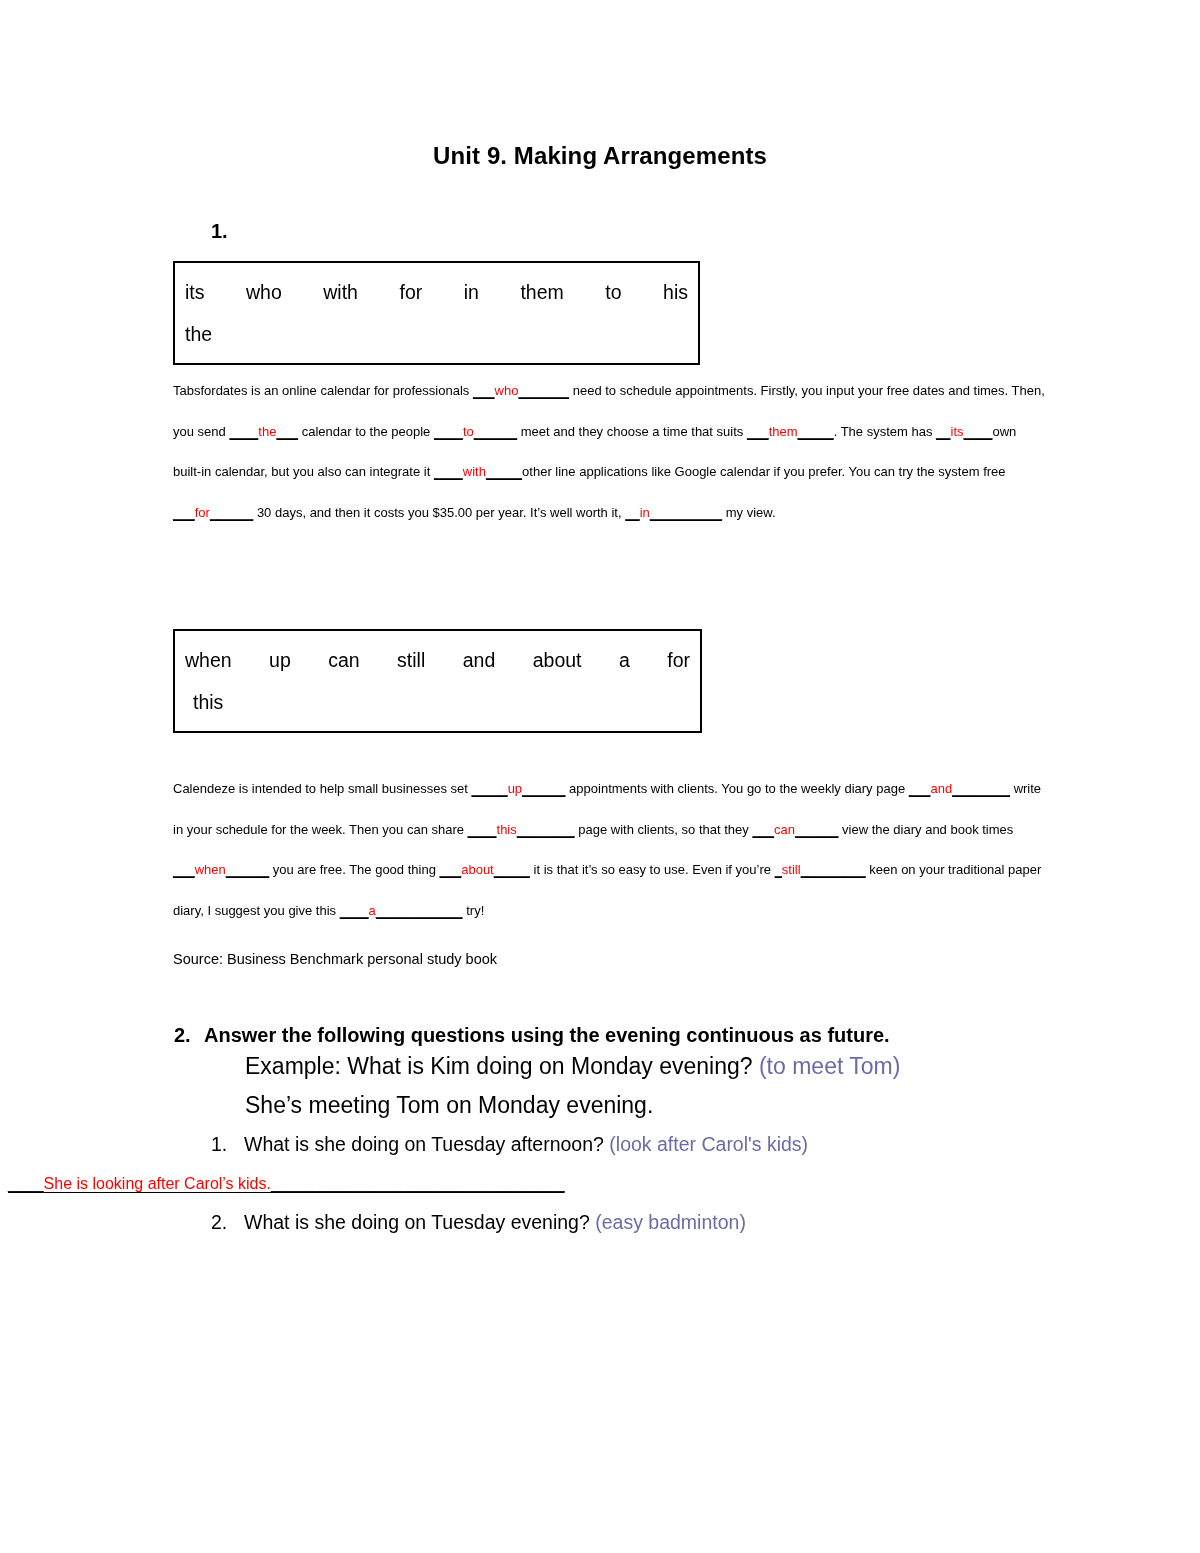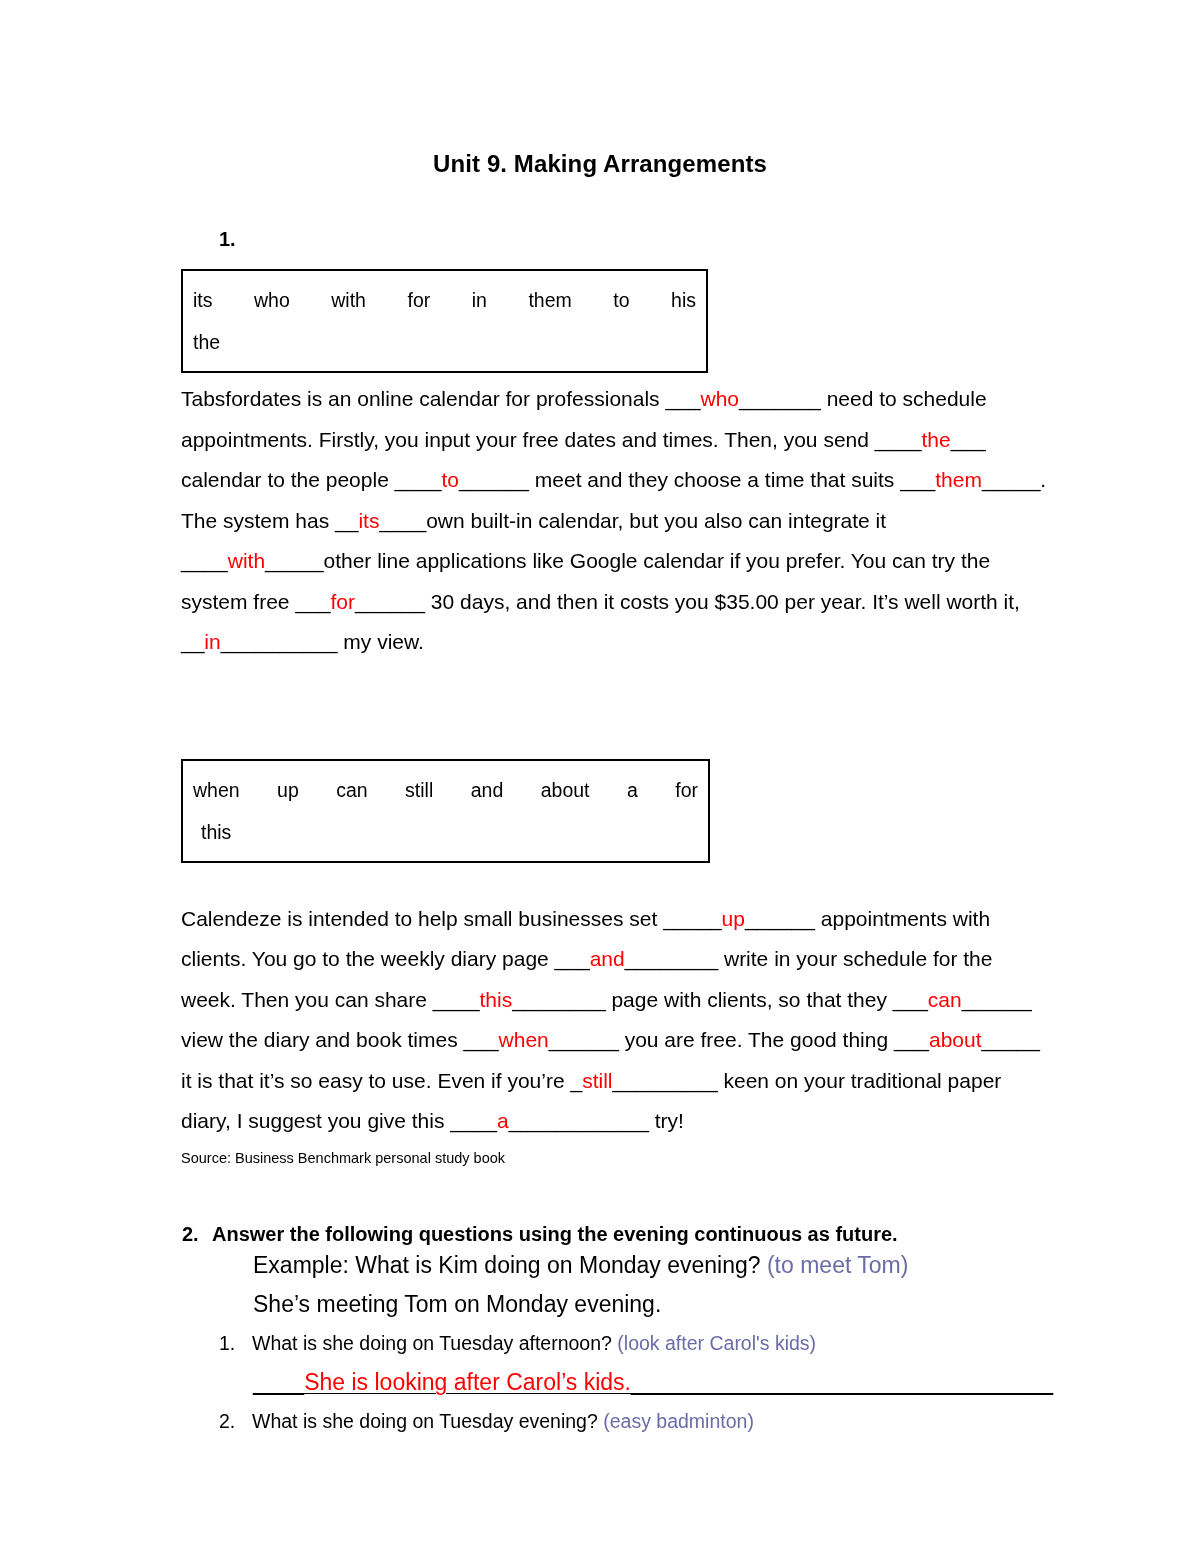--- a/index.html
+++ b/index.html
@@ -13,21 +13,21 @@
     font-family: "Liberation Sans", sans-serif;
     color: #000000;
     overflow: hidden;
     position: relative;
   }
   .page {
     position: relative;
     width: 1200px;
     height: 1553px;
     box-sizing: border-box;
-    padding: 16px;
+    padding: 8px;
   }
 
   
   .doc-title {
     font-size: 24px;
     font-weight: bold;
     text-align: center;
     margin: 0;
     padding-top: 134px;
     letter-spacing: 0.1px;
@@ -86,21 +86,21 @@
     width: 529px;
   }
   .box2-wrap {
     padding-top: 96px;
   }
 
   
   .cloze {
     margin-left: 165px;
     width: 872px;
-    font-size: 21px;
+    font-size: 13px;
     line-height: 40.5px;
     text-align: left;
   }
   #cloze-1 {
     margin-top: 6px;
   }
   #cloze-2 {
     margin-top: 36px;
   }
   .ans {
@@ -111,21 +111,21 @@
     text-decoration-thickness: 1px;
     text-underline-offset: 3px;
     white-space: pre;
   }
 
   
   .source {
     margin-left: 165px;
     font-size: 14.5px;
     line-height: 20px;
-    margin-top: 6px;
+    margin-top: 18px;
   }
 
   
   .q-indent {
     margin-left: 237px;
     font-size: 23px;
     line-height: 39px;
   }
   .hint {
     color: #6b6ba8;
@@ -143,22 +143,21 @@
     margin-left: 203px;
   }
   .q-item .qnum {
     flex: 0 0 33px;
     width: 33px;
   }
   .q-item .qtext {
     flex: 1 1 auto;
   }
   .answer-line {
-    margin-left: 237px;
-    font-size: 23px;
+    font-size: 16px;
     line-height: 39px;
     white-space: pre;
   }
   .answer-line .lead,
   .answer-line .tail {
     text-decoration: underline;
     text-decoration-thickness: 1px;
     text-underline-offset: 3px;
     color: #000000;
   }

